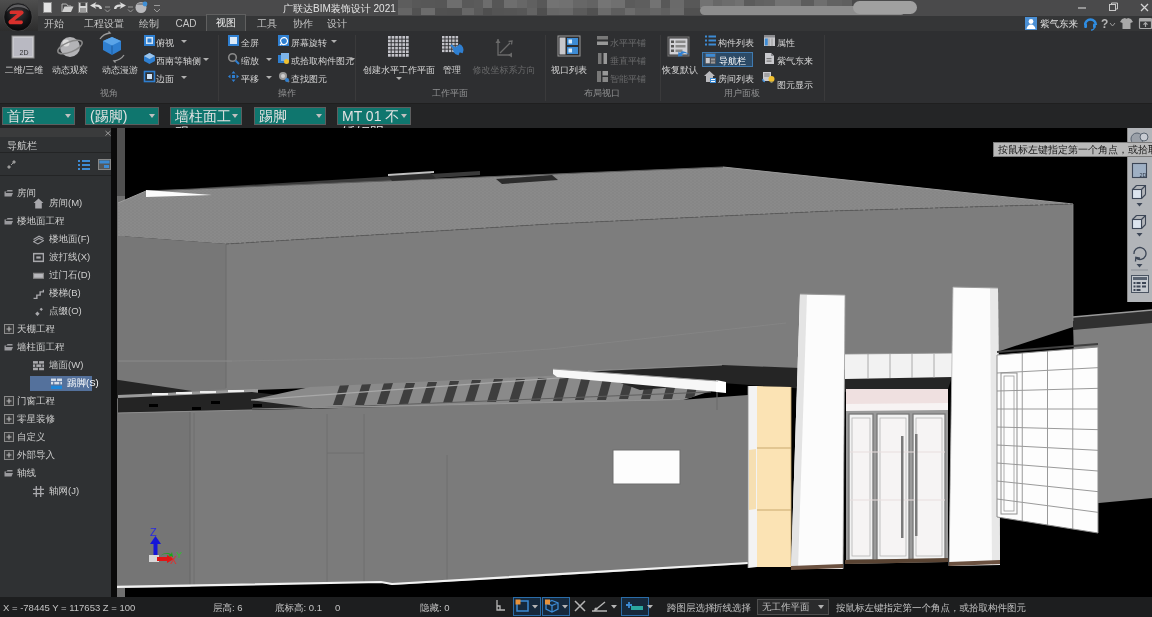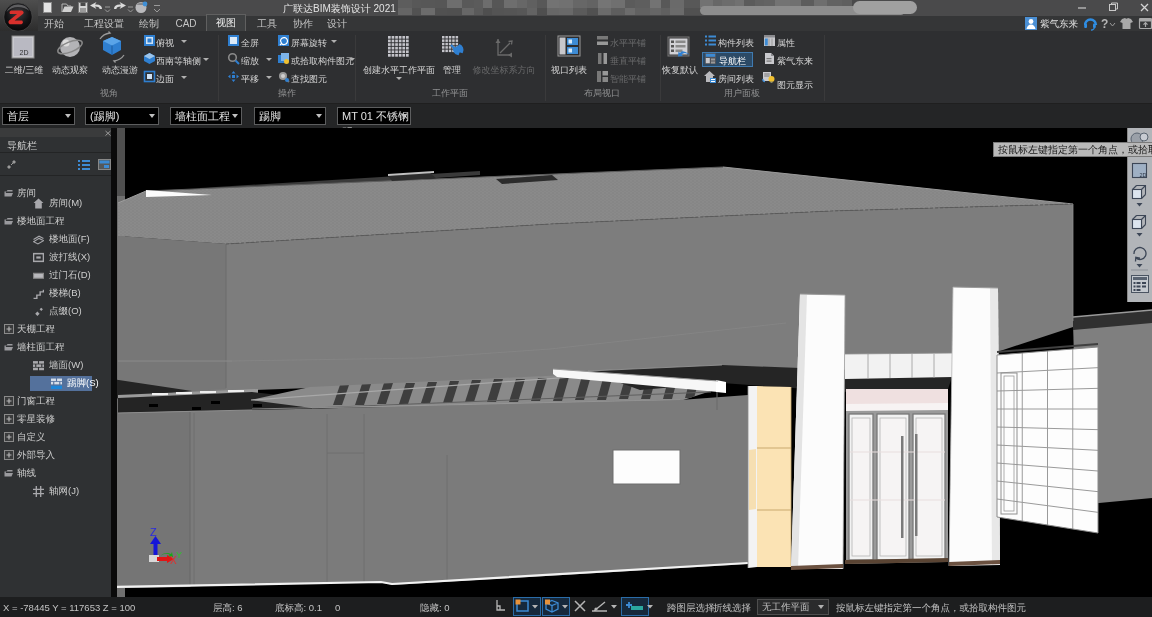--- a/index.html
+++ b/index.html
@@ -11,21 +11,21 @@
 #tabrow{left:0;top:16px;width:1152px;height:15px;background:#353637;}
 .tab{position:absolute;top:0;height:15px;line-height:15px;font-size:10px;color:#c6c6c6;text-align:center;}
 .tab.active{height:17px;line-height:16px;background:#3e4041;border:1px solid #606060;border-bottom:none;color:#f0f0f0;}
 #ribbon{left:0;top:31px;width:1152px;height:73px;background:#2e2f31;border-bottom:1px solid #1f1f1f;}
 .gsep{position:absolute;top:4px;width:1px;height:66px;background:#242424;border-right:1px solid #3a3a3b;}
 .glabel{position:absolute;top:87px;font-size:9px;color:#8f9091;text-align:center;}
 .btext{position:absolute;font-size:9px;color:#d4d4d4;white-space:nowrap;}
 .btext.dim{color:#68696a;}
 .caret{position:absolute;width:0;height:0;border-left:3px solid transparent;border-right:3px solid transparent;border-top:3px solid #b0b0b0;}
 #combobar{left:0;top:104px;width:1152px;height:24px;background:#242526;}
-.combo{position:absolute;top:107px;height:18px;background:#000000;border:1px solid #5d5e5f;color:#e2e2e2;font-size:11px;line-height:16px;padding-left:4px;}
+.combo{position:absolute;top:107px;height:18px;background:#0f766e;border:1px solid #5d5e5f;color:#e2e2e2;font-size:14px;line-height:16px;padding-left:4px;}
 .combo .cv{position:absolute;right:3px;top:6px;width:0;height:0;border-left:3px solid transparent;border-right:3px solid transparent;border-top:4px solid #c0c0c0;}
 #lpanel{left:0;top:128px;width:117px;height:469px;background:#2f3133;}
 #statusbar{left:0;top:597px;width:1152px;height:20px;background:#1d1e1f;color:#c3c3c3;font-size:9.5px;}
 .st{position:absolute;top:602px;white-space:nowrap;font-size:9.5px;color:#c3c3c3;}
 #viewport{left:117px;top:128px;width:1035px;height:469px;background:#000;}
 .treerow{position:absolute;left:0;width:117px;height:18px;font-size:9.5px;color:#cdcdcd;line-height:18px;}
 .ticon{position:absolute;top:4px;width:10px;height:10px;}
 </style></head><body>
 <div id="app">
 

